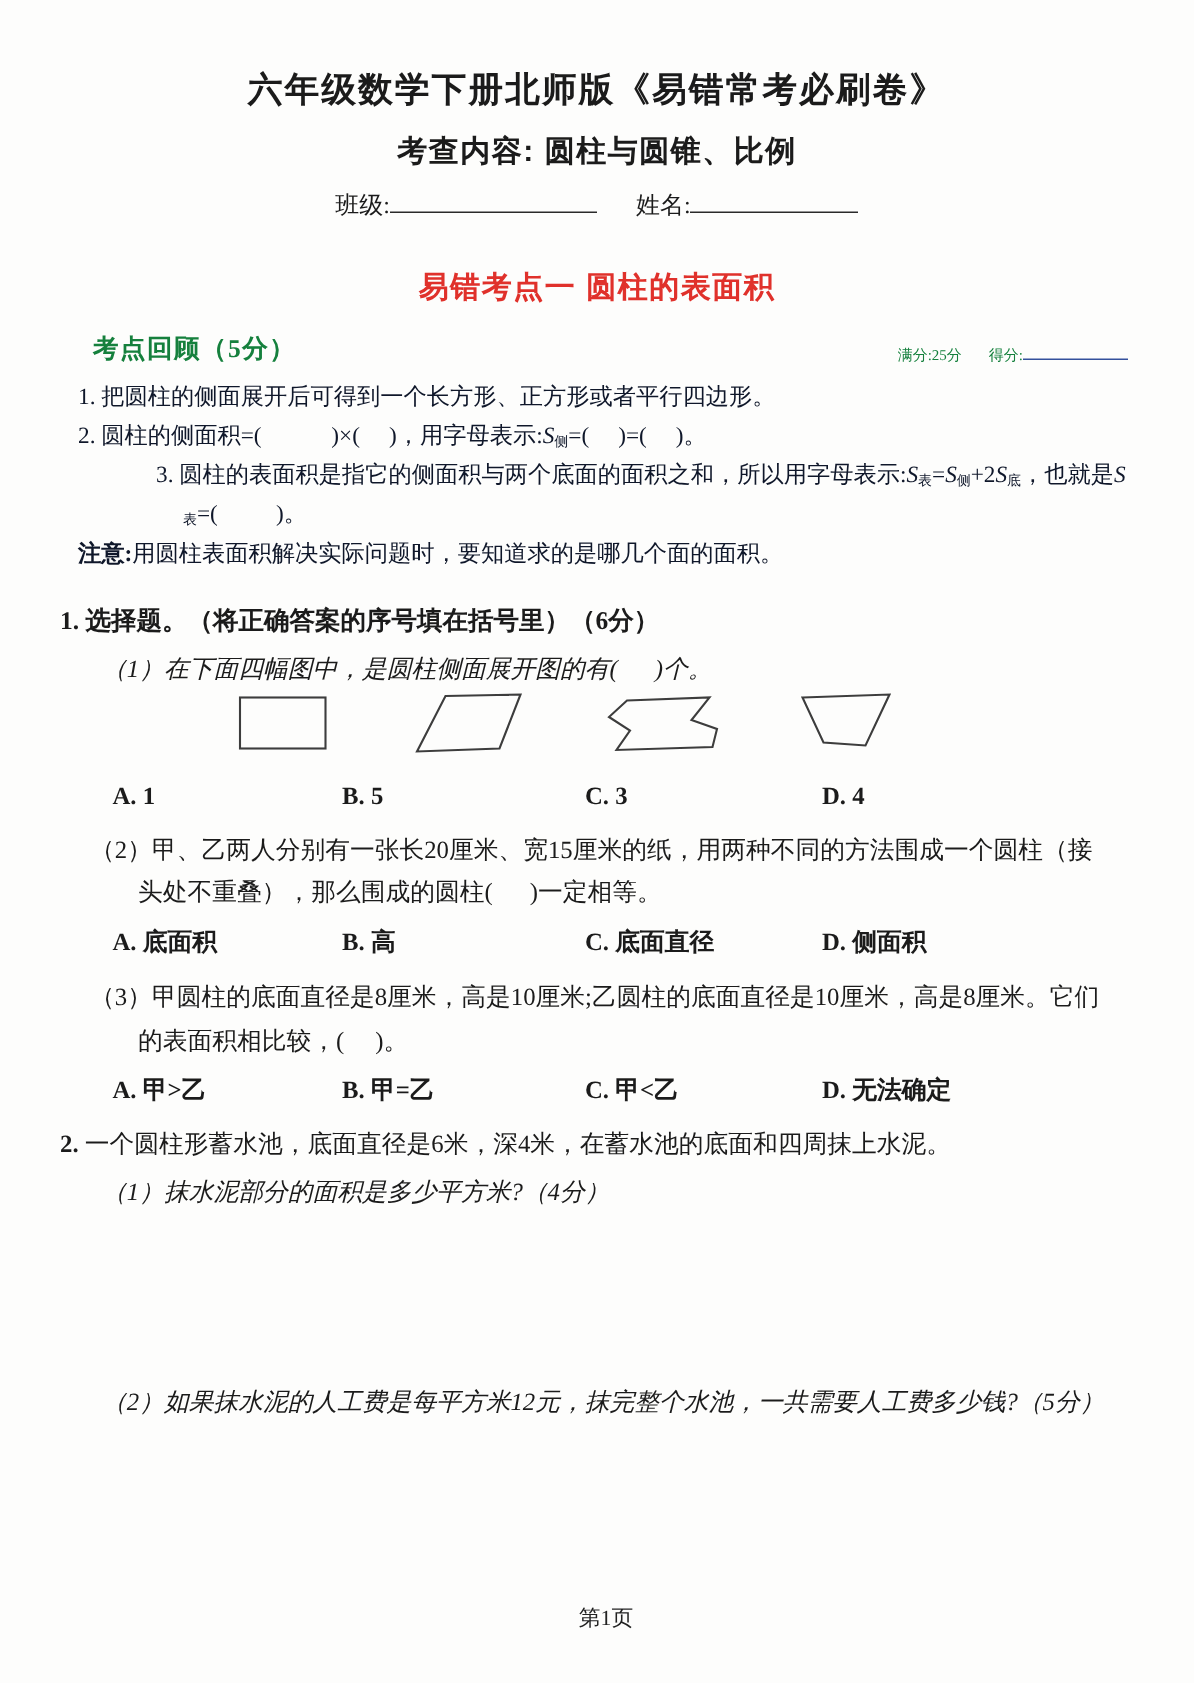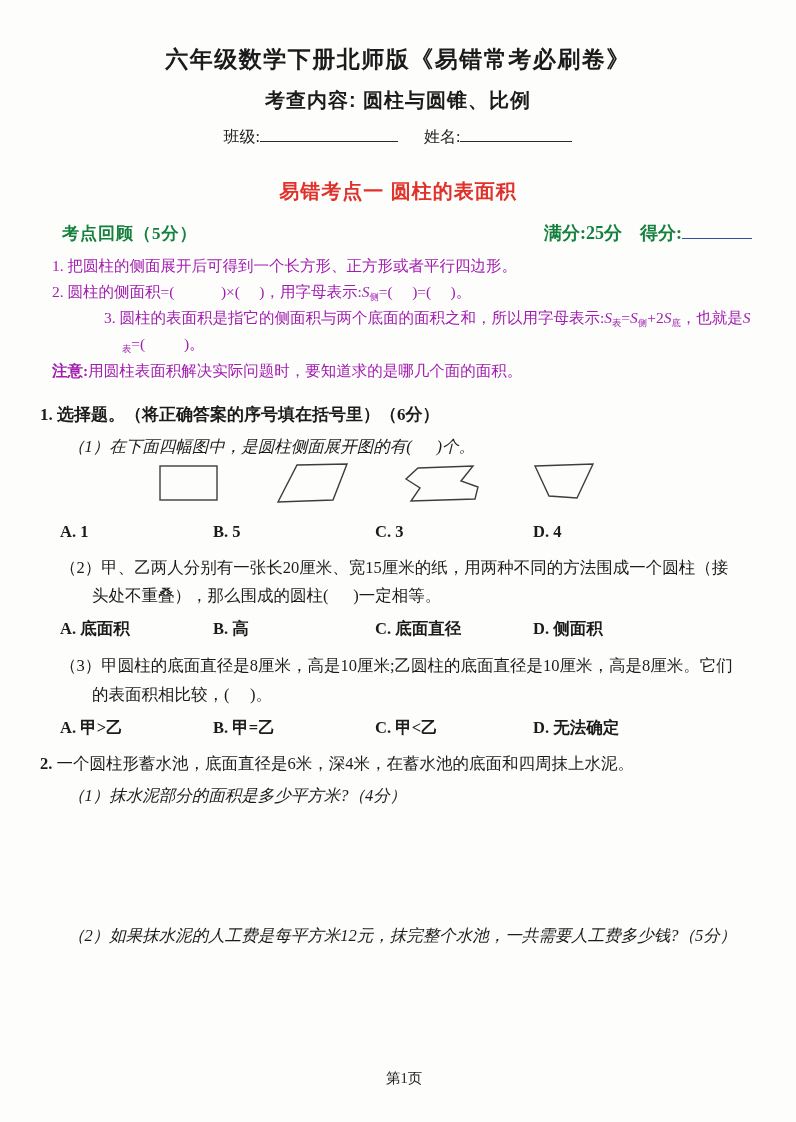--- a/index.html
+++ b/index.html
@@ -39,40 +39,40 @@
     letter-spacing:1px;
     font-family:"Liberation Sans", sans-serif;
   }
   
   .review-head {
     display:flex; justify-content:space-between; align-items:flex-end;
     margin-top:16px; padding:0 44px 0 62px;
     color:#15803d;
   }
   .review-title { font-size:17px; font-weight:bold; letter-spacing:1px; }
-  .score-line { font-size:18px; font-weight:bold; }
+  .score-line { font-size:10px; font-weight:normal; }
   .score-line .gap { display:inline-block; width:18px; }
   .blank.score { width:70px; border-bottom-color:#34509c; height:13px; }
   .review-body {
     margin-top:8px; padding:0 44px 0 52px;
-    color:#a21caf; font-size:15.5px; line-height:1.62;
+    color:#0f172a; font-size:15.5px; line-height:1.62;
   }
   .review-body p { margin:1px 0; }
   .review-item3 { padding-left:70px; text-indent:-18px; }
   .sv { font-style:italic; font-family:"Liberation Serif", serif; }
   .ss { font-size:0.6em; vertical-align:-0.28em; letter-spacing:0; }
   .note-label { font-weight:bold; }
   
   .q-stem { margin-top:20px; padding-left:40px; font-size:17px; font-weight:bold; }
   .q-stem-mixed { margin-top:14px; padding-left:40px; font-size:16.5px; }
   .q-stem-mixed .qno { font-weight:bold; }
   .sub-text { margin-top:10px; padding-left:68px; font-size:16.5px;font-style:italic; }
   .sub-hang { margin-top:12px; padding-left:92px; text-indent:-32px; padding-right:60px; font-size:16.5px; line-height:1.72; }
   
-  .opt-row { display:flex; padding-left:60px; margin-top:8px; font-size:16.5px; font-weight:bold; }
+  .opt-row { display:flex; padding-left:75px; margin-top:8px; font-size:16.5px; font-weight:bold; }
   .opt-row .opt:nth-child(1){ width:153px; }
   .opt-row .opt:nth-child(2){ width:162px; }
   .opt-row .opt:nth-child(3){ width:158px; }
   
   .shapes-row { position:relative; height:52px; margin-top:4px; }
   .shapes-row svg { position:absolute; top:0; }
   .shape-rect   { left:158px; }
   .shape-para   { left:274px; }
   .shape-ribbon { left:401px; }
   .shape-trap   { left:533px; }

